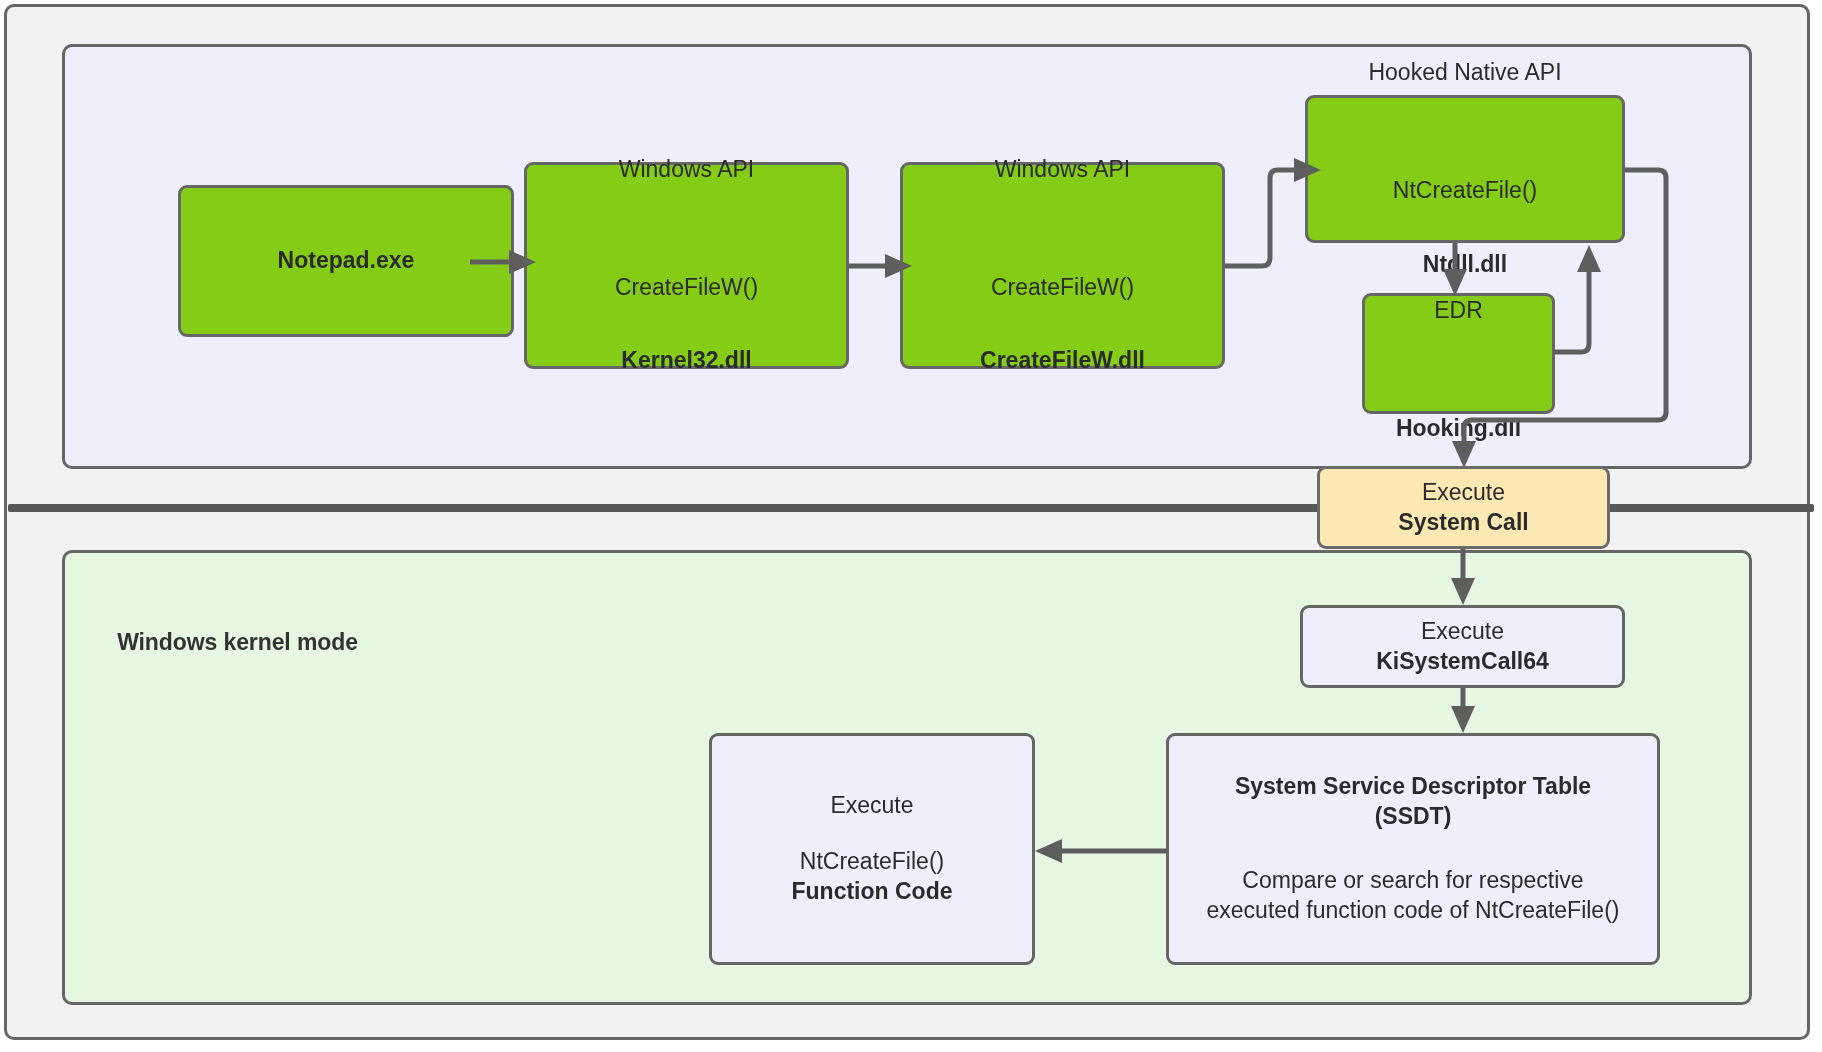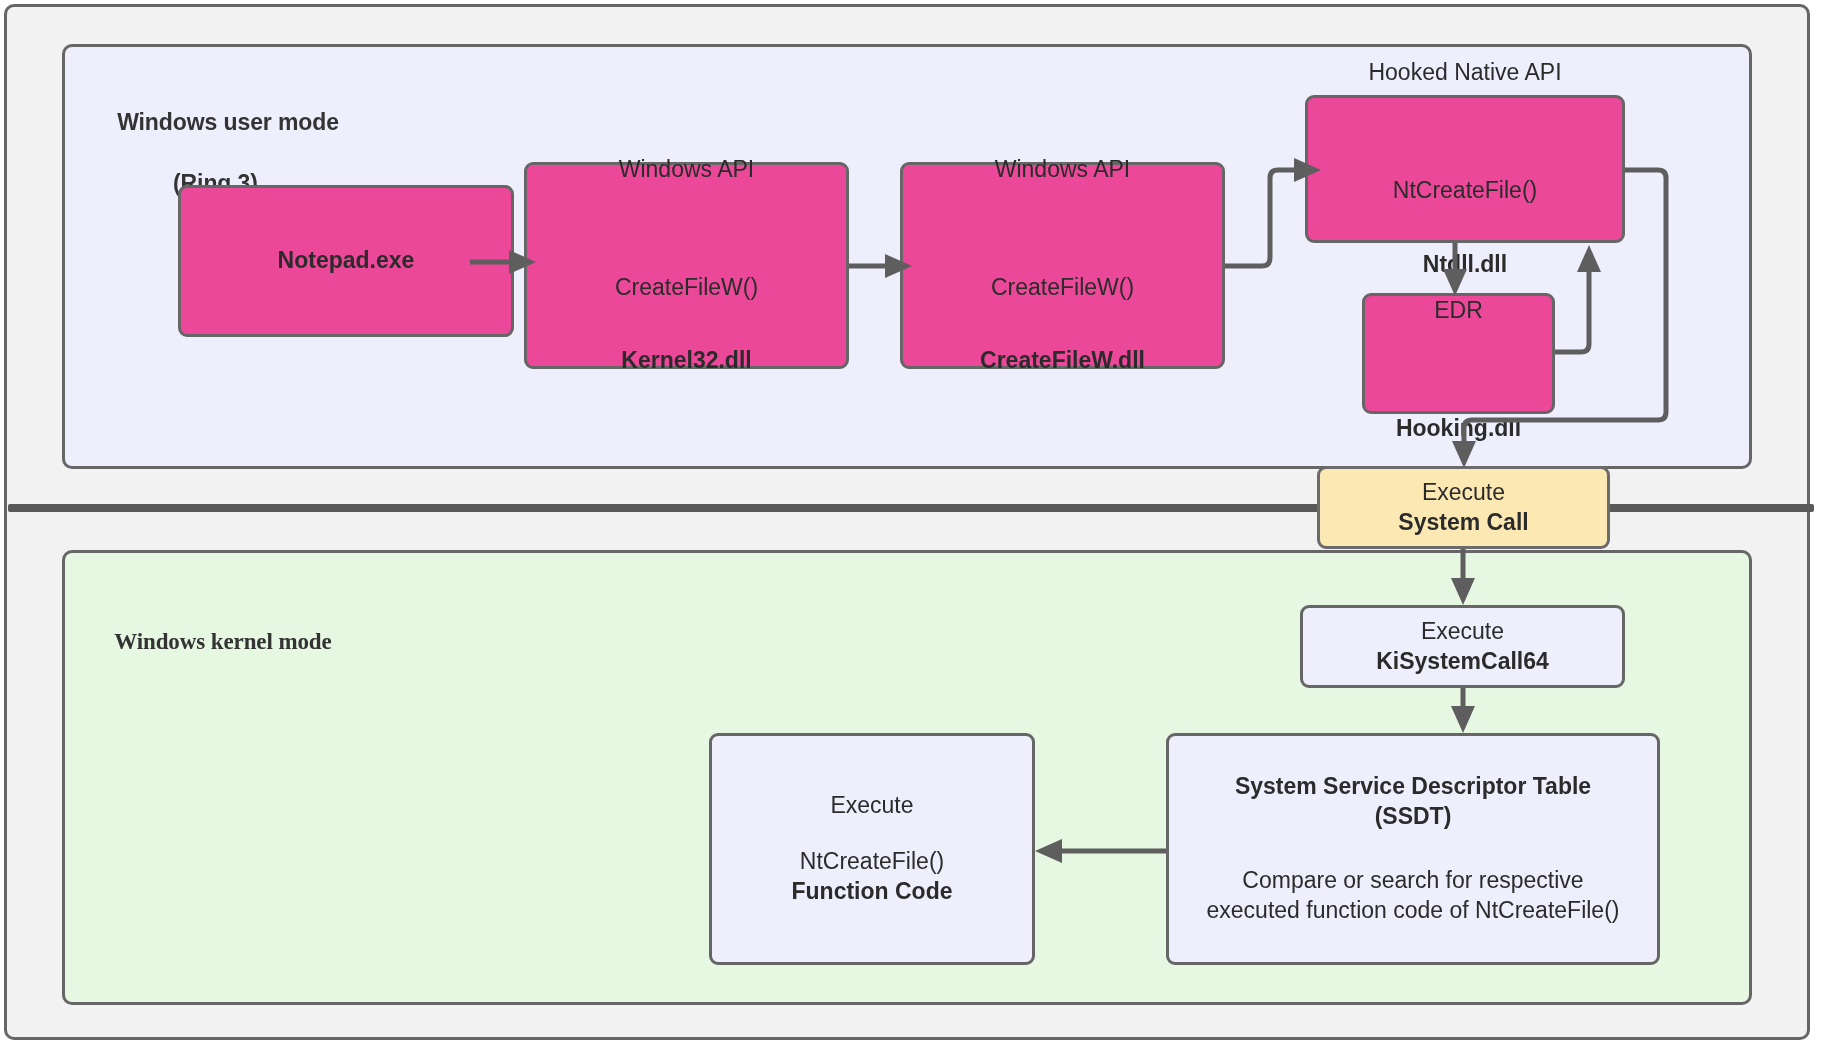--- a/index.html
+++ b/index.html
@@ -68,21 +68,21 @@
     box-sizing: border-box;
     display: flex;
     flex-direction: column;
     align-items: center;
     justify-content: center;
     text-align: center;
     color: #2b2b2b;
     font-size: 23px;
     line-height: 1.30;
   }
-  .node.green  { background: #ec4899; gap: 44px; }
+  .node.green  { background: #84cc16; gap: 44px; }
   .node.violet { background: #eeeefc; }
   .node.amber  { background: #fce8b2; border-color: #6b6b6b; }
   .node .line { display: block; }
   .node .strong { font-weight: bold; }
   .node .gap { height: 26px; }
   .node .gap-sm { height: 13px; }
   .node .gap-lg { height: 34px; }
   .divider {
     position: absolute;
     background: #595959;
@@ -107,24 +107,20 @@
 </style>
 </head>
 <body>
 
 <div id="canvas">
 
   <div class="outer-frame"></div>
 
   <div class="panel panel-user"></div>
 
-  <div class="panel-title" style="left:92px; top:76px;">
-    <span class="line">Windows user mode</span>
-    <span class="l2">(Ring 3)</span>
-  </div>
 
   <div class="node green" style="left:178px; top:185px; width:336px; height:152px;">
     <span class="line strong">Notepad.exe</span>
   </div>
 
   <div class="node green" style="left:524px; top:162px; width:325px; height:207px;">
     <span class="line">Windows API</span>
     <span class="gap"></span>
     <span class="line">CreateFileW()</span>
     <span class="line strong">Kernel32.dll</span>
@@ -152,21 +148,21 @@
 
   <div class="divider" style="left:8px; top:504px; width:1806px; height:8px;"></div>
 
   <div class="node amber" style="left:1317px; top:466px; width:293px; height:83px;">
     <span class="line">Execute</span>
     <span class="line strong">System Call</span>
   </div>
 
   <div class="panel panel-kernel"></div>
 
-  <div class="panel-title" style="left:92px; top:596px;font-family:Liberation Serif, serif;">
+  <div class="panel-title" style="left:92px; top:596px;">
     <span class="line">Windows kernel mode</span>
   </div>
 
   <div class="node violet" style="left:1300px; top:605px; width:325px; height:83px;">
     <span class="line">Execute</span>
     <span class="line strong">KiSystemCall64</span>
   </div>
 
   <div class="node violet" style="left:1166px; top:733px; width:494px; height:232px;">
     <span class="line strong">System Service Descriptor Table</span>

